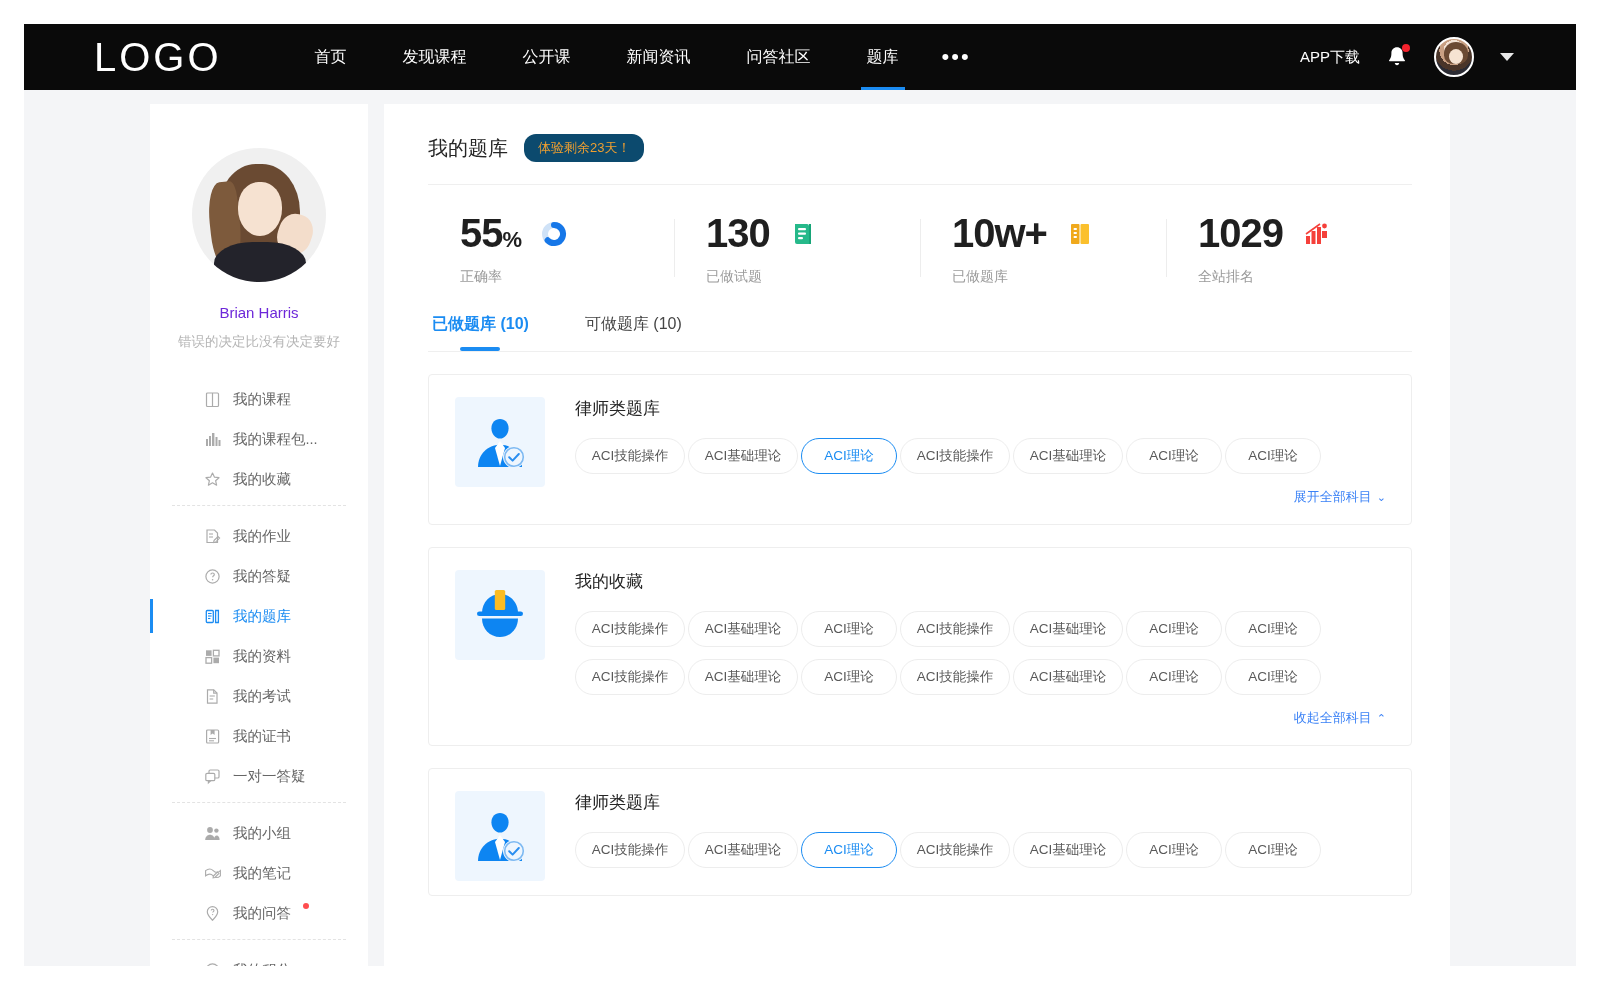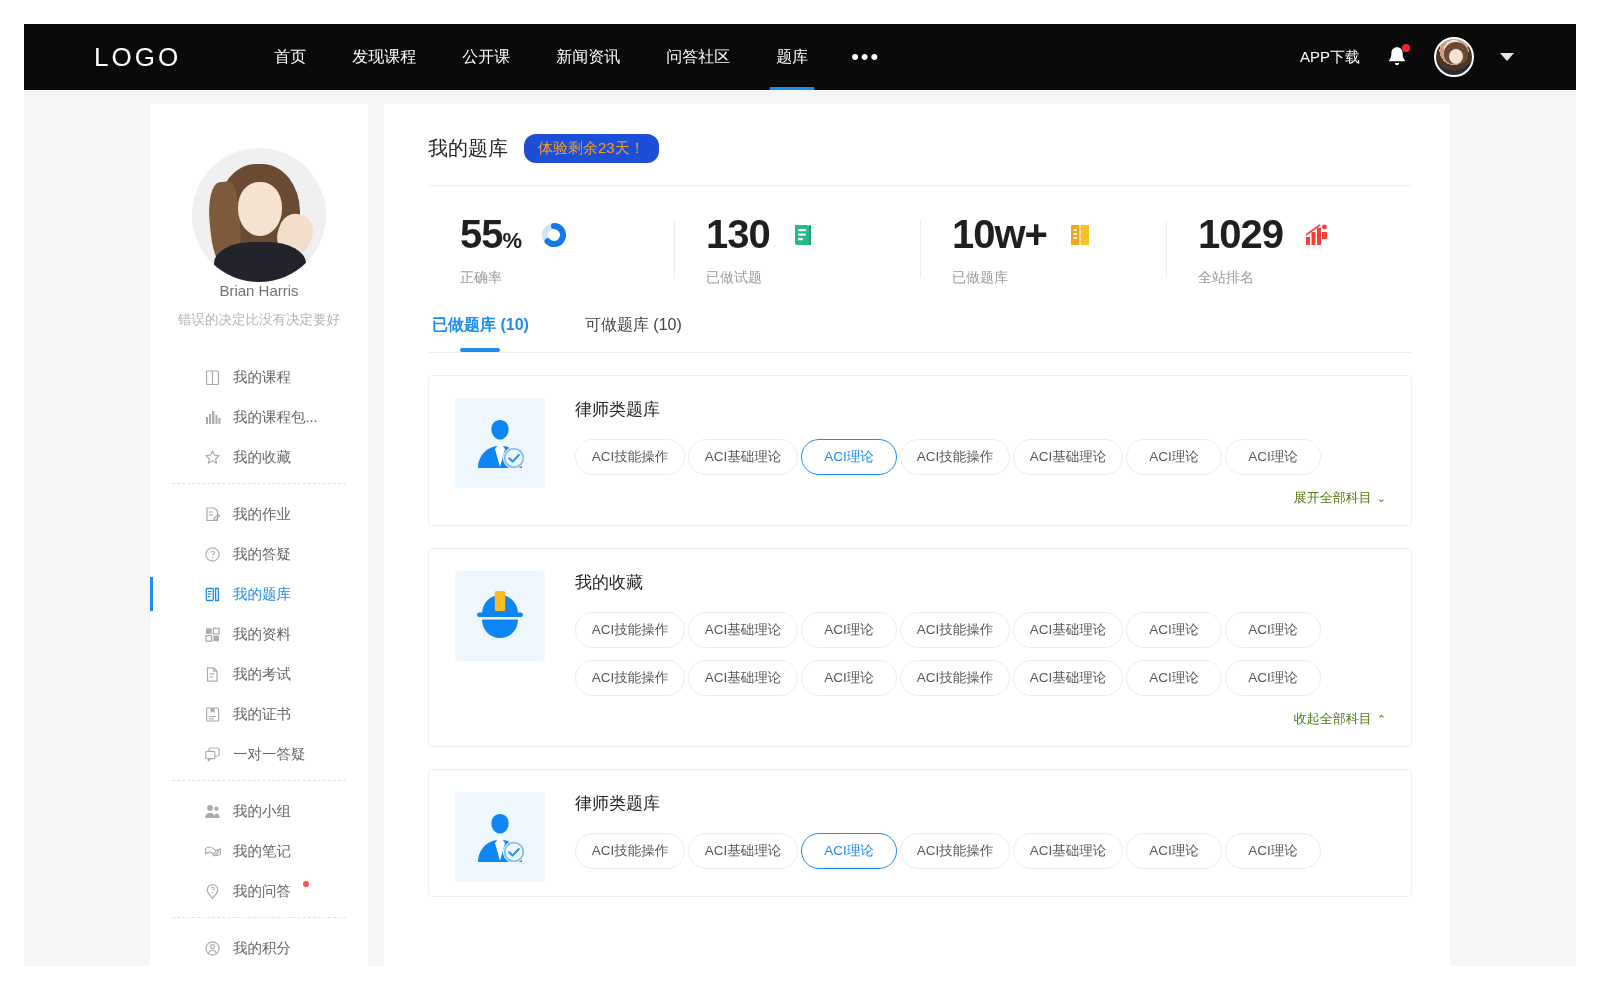--- a/index.html
+++ b/index.html
@@ -17,24 +17,24 @@
   }
 
   
   .topnav {
     height: 66px; background: #0a0a0a;
     display: flex; align-items: center;
     position: relative;
   }
   .logo {
     margin-left: 70px;
-    color: #ffffff; font-size: 26px; letter-spacing: 3px;
+    color: #ffffff; font-size: 40px; letter-spacing: 3px;
     font-weight: 300; font-family: "Liberation Sans", sans-serif;
   }
-  .navlinks { display: flex; align-items: center; margin-left: 70px; height: 60px; }
+  .navlinks { display: flex; align-items: center; margin-left: 70px; height: 60px; gap: 10px; }
   .navlink {
     color: #ffffff; font-size: 16px; padding: 0 23px;
     height: 66px; line-height: 66px; position: relative; cursor: pointer;
     white-space: nowrap;
   }
   .navlink.active::after {
     content: ""; position: absolute; left: 50%; transform: translateX(-50%);
     bottom: 0; width: 44px; height: 3px; background: #1b8cf2;
   }
   .nav-dots {
@@ -96,21 +96,21 @@
   }
   .pp-body {
     position: absolute; left: 22px; top: 94px; width: 92px; height: 50px;
     border-radius: 42% 42% 0 0; background: #23232b;
   }
   .pp-arm {
     position: absolute; left: 86px; top: 66px; width: 34px; height: 40px;
     border-radius: 44%; background: #f3ddcb; transform: rotate(18deg);
   }
   .profile-name {
-    font-size: 15px; color: #737373;
+    margin-top: 22px; font-size: 15px; color: #6d28d9;
   }
   .profile-motto {
     margin-top: 12px; font-size: 13.5px; color: #b5b5b5;
   }
   .menu { margin-top: 24px; padding: 0 22px; }
   .menu-group { padding: 4px 0 6px 0; }
   .menu-group + .menu-group {
     border-top: 1px dashed #e3e3e3;
     padding-top: 10px;
   }
@@ -136,21 +136,21 @@
   .main {
     flex: 1; margin-left: 16px; margin-right: 126px;
     background: #ffffff; padding: 30px 38px 0 44px; min-height: 830px;
   }
   .page-head {
     display: flex; align-items: center; gap: 16px;
     padding-bottom: 22px; border-bottom: 1px solid #efefef;
   }
   .page-title { font-size: 20px; color: #262626; }
   .trial-badge {
-    background: #1d4ed8; color: #ef9f30; font-size: 15px;
+    background: #0c4a6e; color: #ef9f30; font-size: 13px;
     padding: 5px 14px; border-radius: 12px; white-space: nowrap;
   }
 
   .stats { display: flex; padding: 26px 0 18px 0; }
   .stat {
     flex: 1; position: relative; padding-left: 32px;
   }
   .stat + .stat::before {
     content: ""; position: absolute; left: 0; top: 8px;
     width: 1px; height: 58px; background: #ededed;
@@ -187,21 +187,21 @@
   .tag-row { display: flex; gap: 3px; margin-bottom: 12px; flex-wrap: nowrap; }
   .tag {
     border: 1px solid #ededed; border-radius: 18px;
     padding: 8px 0; font-size: 13.5px; color: #595959;
     text-align: center; cursor: pointer; white-space: nowrap;
     min-width: 96px; flex: 0 0 auto;
   }
   .tag.wide { min-width: 110px; }
   .tag.active { border-color: #1b8cf2; color: #1b8cf2; }
   .card-foot {
-    text-align: right; font-size: 13px; color: #4d7c0f;
+    text-align: right; font-size: 13px; color: #3b82f6;
     padding: 2px 4px 4px 0; cursor: pointer;
   }
   .card-foot .cv { margin-left: 5px; font-size: 11px; }
 </style>
 </head>
 <body>
 
 <div class="page">
 
   <div class="topnav">

